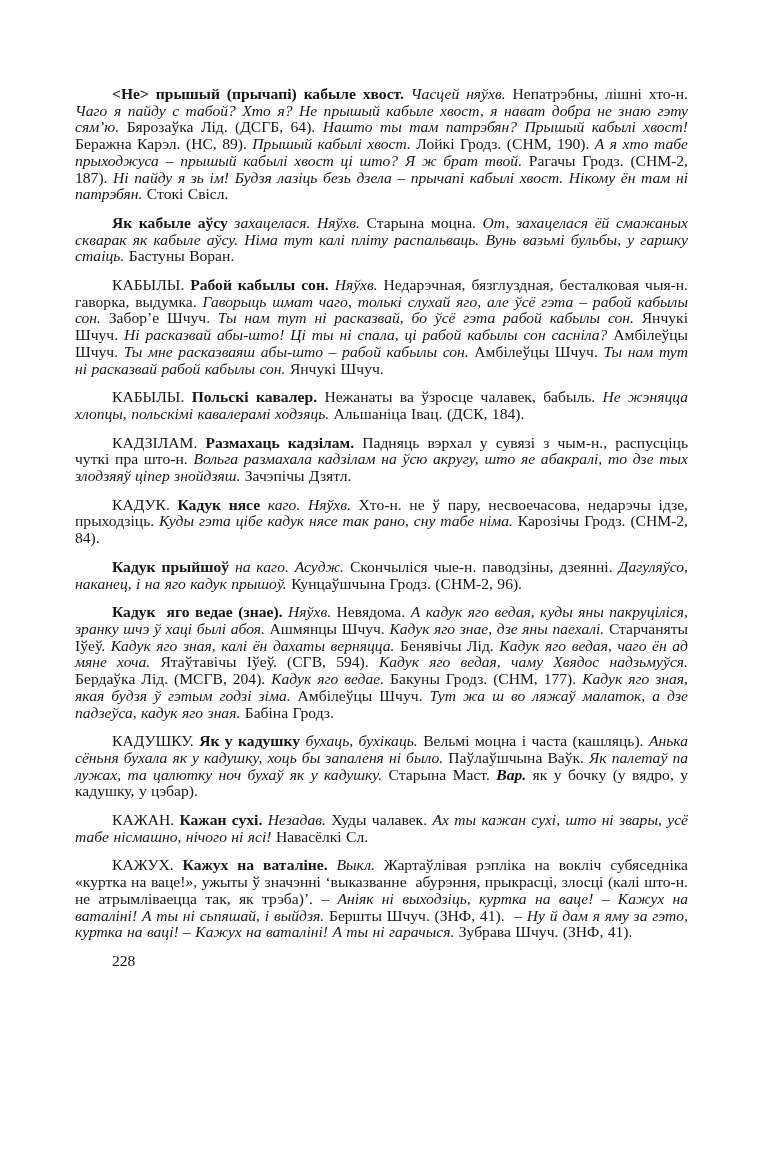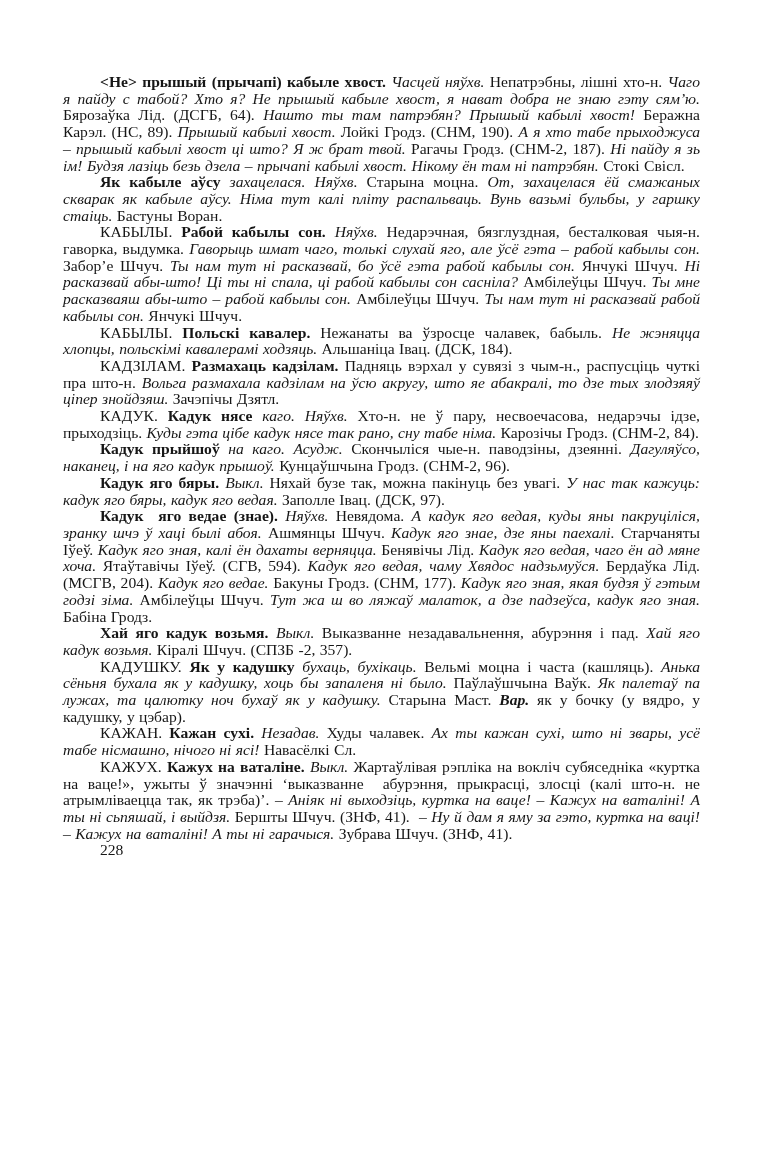--- a/index.html
+++ b/index.html
@@ -16,21 +16,21 @@
     font-family: "Liberation Serif", serif;
     color: #161616;
   }
   .text-block {
     position: absolute;
     left: 63px;
     top: 74px;
     width: 637px;
   }
   p.entry {
-    margin: 0;
+    margin: 12px;
     padding: 0;
     text-indent: 37px;
     text-align: justify;
     font-size: 15.6px;
     line-height: 16.7px;
     word-spacing: 0.5px;
   }
   p.entry span { white-space: pre-wrap; }
   .r  { font-style: normal;  font-weight: 400; }
   .i  { font-style: italic;  font-weight: 400; }
@@ -50,21 +50,19 @@
 <div class="sheet">
   <div class="text-block">
 
     <p class="entry"><span class="b">&lt;Не&gt; прышый (прычапі) кабыле хвост. </span><span class="i">Часцей няўхв. </span><span class="r">Непатрэбны, лішні хто-н. </span><span class="i">Чаго я пайду с табой? Хто я? Не прышый кабыле хвост, я нават добра не знаю гэту сям’ю. </span><span class="r">Бярозаўка Лід. (ДСГБ, 64). </span><span class="i">Нашто ты там патрэбян? Прышый кабылі хвост! </span><span class="r">Беражна Карэл. (НС, 89). </span><span class="i">Прышый кабылі хвост. </span><span class="r">Лойкі Гродз. (СНМ, 190). </span><span class="i">А я хто табе прыходжуса – прышый кабылі хвост ці што? Я ж брат твой. </span><span class="r">Рагачы Гродз. (СНМ-2, 187). </span><span class="i">Ні пайду я зь ім! Будзя лазіць безь дзела – прычапі кабылі хвост. Нікому ён там ні патрэбян. </span><span class="r">Стокі Свісл.</span></p>
       <p class="entry"><span class="b">Як кабыле аўсу </span><span class="i">захацелася. </span><span class="i">Няўхв. </span><span class="r">Старына моцна. </span><span class="i">От, захацелася ёй смажаных скварак як кабыле аўсу. Німа тут калі пліту распальваць. Вунь вазьмі бульбы, у гаршку стаіць. </span><span class="r">Бастуны Воран.</span></p>
       <p class="entry"><span class="r">КАБЫЛЫ. </span><span class="b">Рабой кабылы сон. </span><span class="i">Няўхв. </span><span class="r">Недарэчная, бязглуздная, бесталковая чыя-н. гаворка, выдумка. </span><span class="i">Гаворыць шмат чаго, толькі слухай яго, але ўсё гэта – рабой кабылы сон. </span><span class="r">Забор’е Шчуч. </span><span class="i">Ты нам тут ні расказвай, бо ўсё гэта рабой кабылы сон. </span><span class="r">Янчукі Шчуч. </span><span class="i">Ні расказвай абы-што! Ці ты ні спала, ці рабой кабылы сон сасніла? </span><span class="r">Амбілеўцы Шчуч. </span><span class="i">Ты мне расказваяш абы-што – рабой кабылы сон. </span><span class="r">Амбілеўцы Шчуч. </span><span class="i">Ты нам тут ні расказвай рабой кабылы сон. </span><span class="r">Янчукі Шчуч.</span></p>
       <p class="entry"><span class="r">КАБЫЛЫ. </span><span class="b">Польскі кавалер. </span><span class="r">Нежанаты ва ўзросце чалавек, бабыль. </span><span class="i">Не жэняцца хлопцы, польскімі кавалерамі ходзяць. </span><span class="r">Альшаніца Івац. (ДСК, 184).</span></p>
       <p class="entry"><span class="r">КАДЗІЛАМ. </span><span class="b">Размахаць кадзілам. </span><span class="r">Падняць вэрхал у сувязі з чым-н., распусціць чуткі пра што-н. </span><span class="i">Вольга размахала кадзілам на ўсю акругу, што яе абакралі, то дзе тых злодзяяў ціпер знойдзяш. </span><span class="r">Зачэпічы Дзятл.</span></p>
       <p class="entry"><span class="r">КАДУК. </span><span class="b">Кадук нясе </span><span class="i">каго. </span><span class="i">Няўхв. </span><span class="r">Хто-н. не ў пару, несвоечасова, недарэчы ідзе, прыходзіць. </span><span class="i">Куды гэта цібе кадук нясе так рано, сну табе німа. </span><span class="r">Карозічы Гродз. (СНМ-2, 84).</span></p>
       <p class="entry"><span class="b">Кадук прыйшоў </span><span class="i">на каго. </span><span class="i">Асудж. </span><span class="r">Скончыліся чые-н. паводзіны, дзеянні. </span><span class="i">Дагуляўсо, наканец, і на яго кадук прышоў. </span><span class="r">Кунцаўшчына Гродз. (СНМ-2, 96).</span></p>
-      <p class="entry"><span class="b">Кадук яго бяры. </span><span class="i">Выкл. </span><span class="r">Няхай бузе так, можна пакінуць без увагі. </span><span class="i">У нас так кажуць: кадук яго бяры, кадук яго ведая. </span><span class="r">Заполле Івац. (ДСК, 97).</span></p>
       <p class="entry"><span class="b">Кадук  яго ведае (знае). </span><span class="i">Няўхв. </span><span class="r">Невядома. </span><span class="i">А кадук яго ведая, куды яны пакруціліся, зранку шчэ ў хаці былі абоя. </span><span class="r">Ашмянцы Шчуч. </span><span class="i">Кадук яго знае, дзе яны паехалі. </span><span class="r">Старчаняты Іўеў. </span><span class="i">Кадук яго зная, калі ён дахаты верняцца. </span><span class="r">Бенявічы Лід. </span><span class="i">Кадук яго ведая, чаго ён ад мяне хоча. </span><span class="r">Ятаўтавічы Іўеў. (СГВ, 594). </span><span class="i">Кадук яго ведая, чаму Хвядос надзьмуўся. </span><span class="r">Бердаўка Лід. (МСГВ, 204). </span><span class="i">Кадук яго ведае. </span><span class="r">Бакуны Гродз. (СНМ, 177). </span><span class="i">Кадук яго зная, якая будзя ў гэтым годзі зіма. </span><span class="r">Амбілеўцы Шчуч. </span><span class="i">Тут жа ш во ляжаў малаток, а дзе падзеўса, кадук яго зная. </span><span class="r">Бабіна Гродз.</span></p>
-      <p class="entry"><span class="b">Хай яго кадук возьмя. </span><span class="i">Выкл. </span><span class="r">Выказванне незадавальнення, абурэння і пад. </span><span class="i">Хай яго кадук возьмя. </span><span class="r">Кіралі Шчуч. (СПЗБ -2, 357).</span></p>
       <p class="entry"><span class="r">КАДУШКУ. </span><span class="b">Як у кадушку </span><span class="i">бухаць, бухікаць. </span><span class="r">Вельмі моцна і часта (кашляць). </span><span class="i">Анька сёньня бухала як у кадушку, хоць бы запаленя ні было. </span><span class="r">Паўлаўшчына Ваўк. </span><span class="i">Як палетаў па лужах, та цалютку ноч бухаў як у кадушку. </span><span class="r">Старына Маст. </span><span class="bi">Вар. </span><span class="r">як у бочку (у вядро, у кадушку, у цэбар).</span></p>
       <p class="entry"><span class="r">КАЖАН. </span><span class="b">Кажан сухі. </span><span class="i">Незадав. </span><span class="r">Худы чалавек. </span><span class="i">Ах ты кажан сухі, што ні звары, усё табе нісмашно, нічого ні ясі! </span><span class="r">Навасёлкі Сл.</span></p>
       <p class="entry"><span class="r">КАЖУХ. </span><span class="b">Кажух на ваталіне. </span><span class="i">Выкл. </span><span class="r">Жартаўлівая рэпліка на вокліч субяседніка «куртка на ваце!», ужыты ў значэнні ‘выказванне  абурэння, прыкрасці, злосці (калі што-н. не атрымліваецца так, як трэба)’. </span><span class="i">– Аніяк ні выходзіць, куртка на ваце! – Кажух на ваталіні! А ты ні сьпяшай, і выйдзя. </span><span class="r">Бершты Шчуч. (ЗНФ, 41).  </span><span class="i">– Ну й дам я яму за гэто, куртка на ваці! – Кажух на ваталіні! А ты ні гарачыся. </span><span class="r">Зубрава Шчуч. (ЗНФ, 41).</span></p>
       <p class="entry page-number">228</p>
   </div>
 </div>
 
 </body></html>

